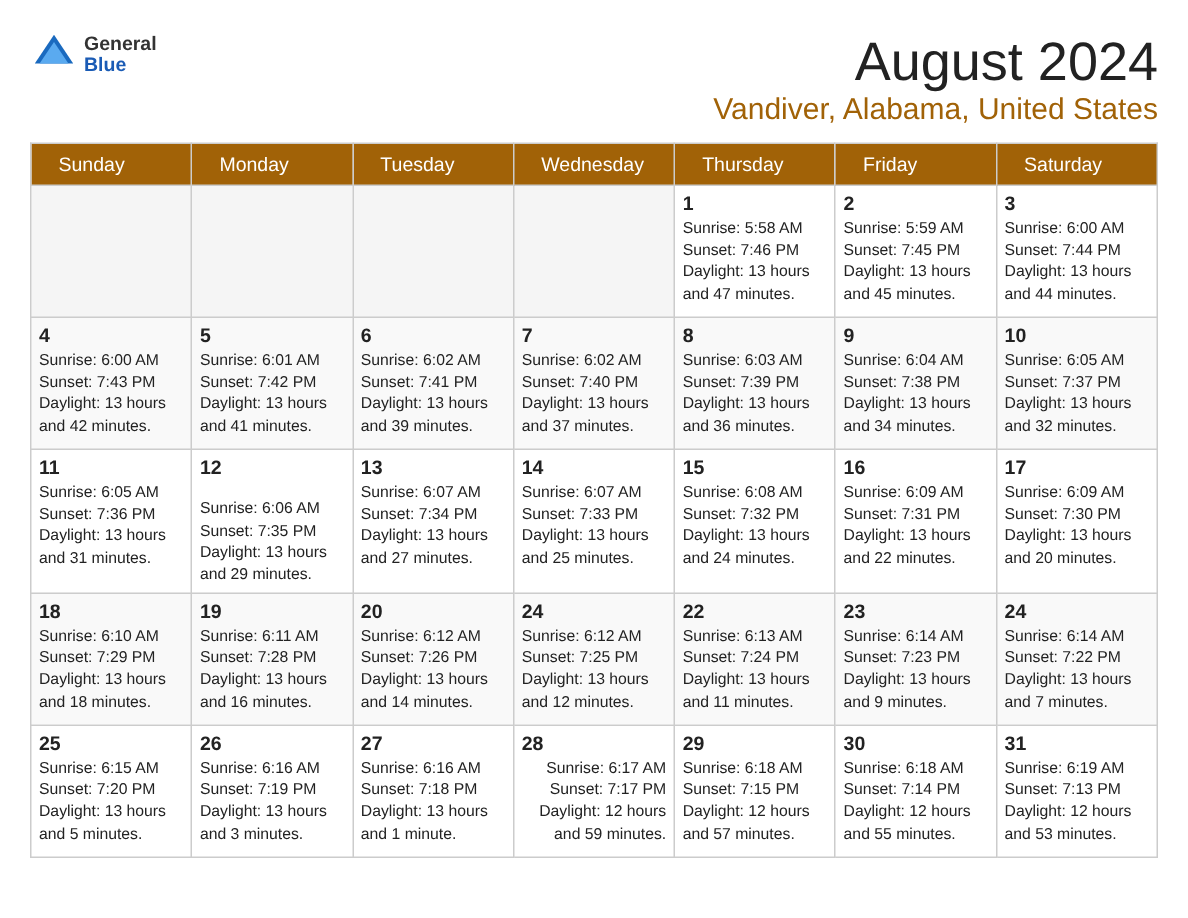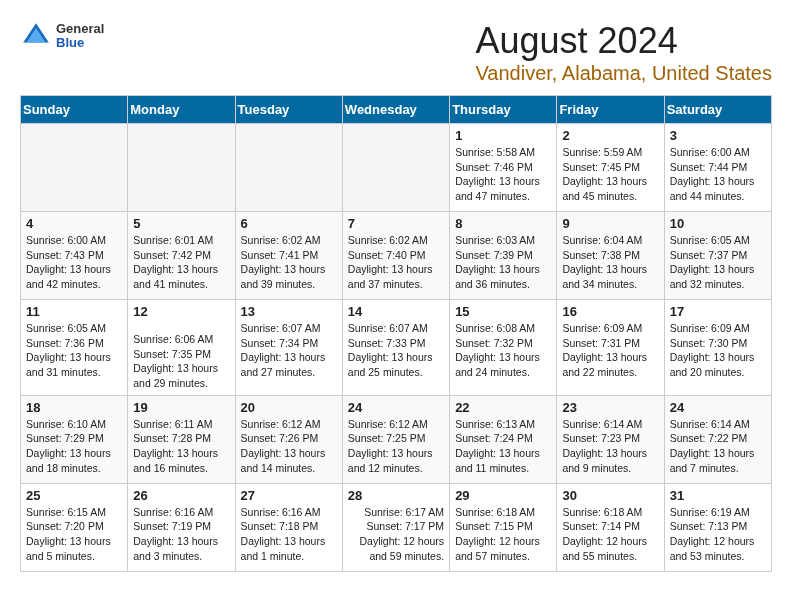--- a/index.html
+++ b/index.html
@@ -26,44 +26,44 @@
       font-weight: bold;
       line-height: 1.1;
     }
     .logo-general { color: #333; }
     .logo-blue { color: #1a5bb5; }
     .logo-icon {
       width: 32px;
       height: 32px;
     }
     .title-area {
-      text-align: left;
+      text-align: right;
       margin-left: 17px;
     }
     .main-title {
       font-size: 36px;
       font-weight: normal;
       color: #222;
     }
     .subtitle {
       font-size: 20px;
       color: #a16207;
     }
     .calendar {
       width: 100%;
       border-collapse: collapse;
       table-layout: fixed;
     }
     .calendar thead tr th {
-      background-color: #0369a1;
+      background-color: #a16207;
       color: #fff;
       text-align: left;
-      padding: 6px 2px;
+      padding: 6px 18px;
       font-size: 13px;
-      font-weight: bold;
+      font-weight: normal;
       border: 1px solid #ccc;
     }
     .calendar tbody tr td {
       vertical-align: top;
       border: 1px solid #ccc;
       padding: 4px 5px;
       font-size: 11px;
       color: #222;
       height: 88px;
       background: #fff;

